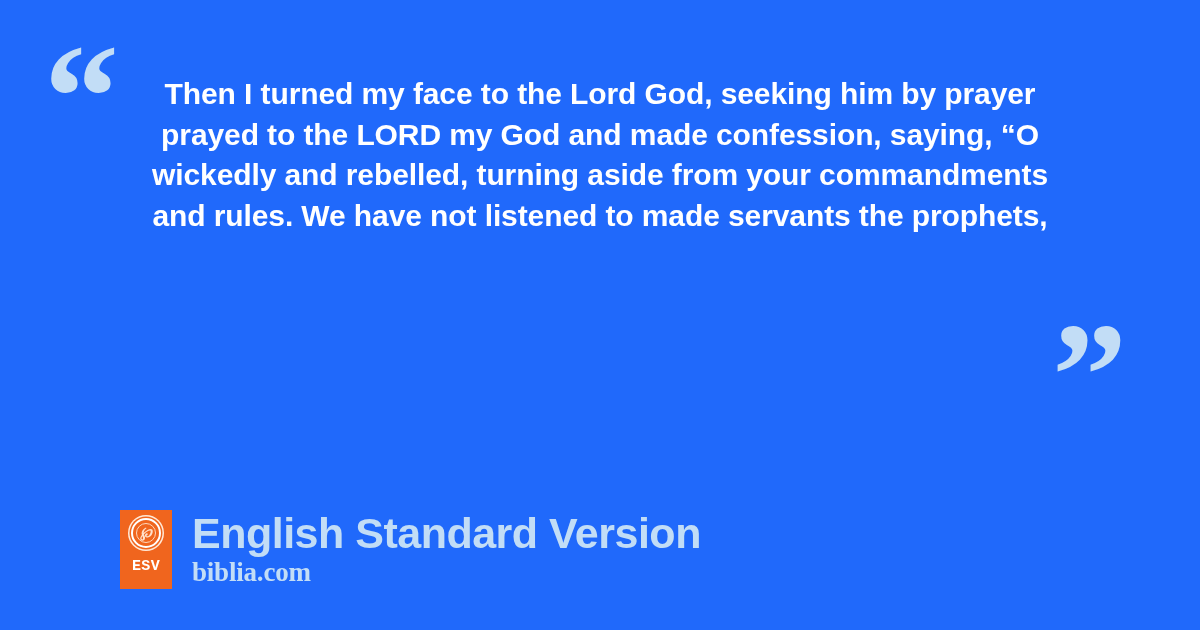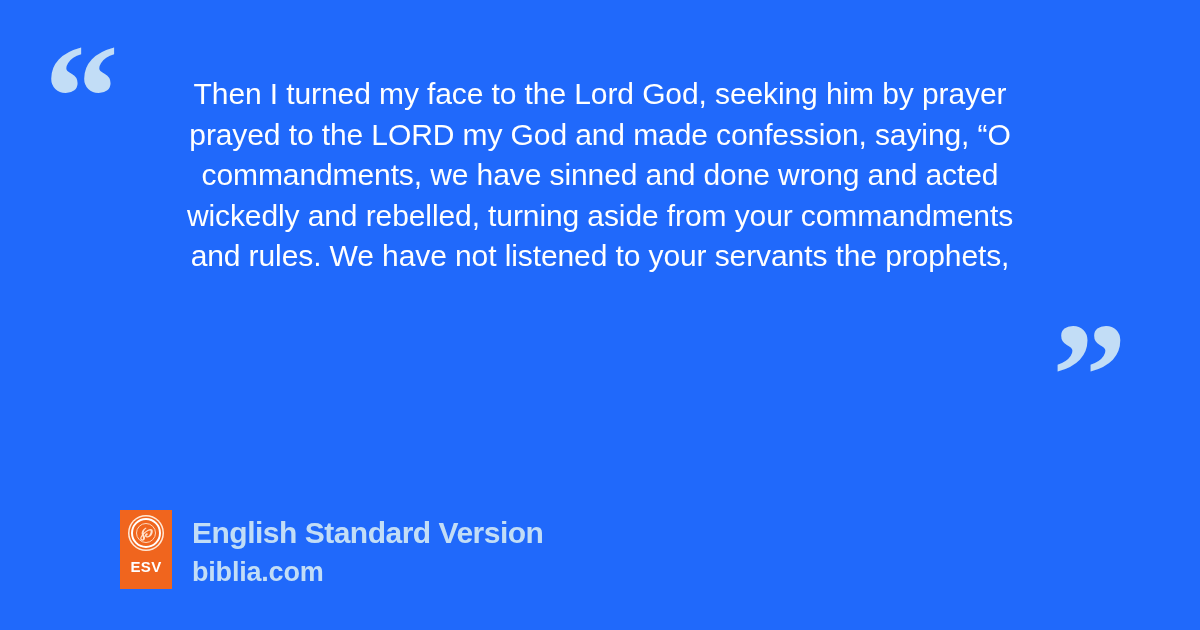--- a/index.html
+++ b/index.html
@@ -45,21 +45,21 @@
     position: absolute;
     left: 118px;
     top: 74px;
     width: 964px;
     text-align: center;
   }
   .quote-line {
     display: block;
     color: #ffffff;
     font-family: "Liberation Sans", sans-serif;
-    font-weight: 400;
+    font-weight: 700;
     font-size: 30px;
     line-height: 40.5px;
     letter-spacing: -0.1px;
     white-space: nowrap;
   }
 
   
   #brand {
     position: absolute;
     left: 120px;
@@ -110,65 +110,64 @@
     font-family: "Liberation Serif", serif;
     font-style: italic;
     font-weight: 700;
     font-size: 14px;
     line-height: 1;
     z-index: 2;
   }
   #esv-abbr {
     margin-top: 11px;
     color: #ffffff;
-    font-family: Liberation Sans, sans-serif;
+    font-family: Liberation Mono, monospace;
     font-weight: 700;
     font-size: 15px;
     line-height: 1;
     letter-spacing: 0.3px;
   }
   #brand-text {
     margin-left: 20px;
     display: flex;
     flex-direction: column;
     justify-content: flex-start;
   }
   #brand-title {
     color: #c2ddf6;
     font-family: "Liberation Sans", sans-serif;
     font-weight: 700;
-    font-size: 30px;
+    font-size: 43px;
     line-height: 46px;
     letter-spacing: -0.5px;
     white-space: nowrap;
   }
   #brand-url {
     margin-top: 1px;
     color: #c2ddf6;
-    font-family: Liberation Sans, sans-serif;
+    font-family: Liberation Serif, serif;
     font-weight: 700;
     font-size: 27px;
     line-height: 30px;
     letter-spacing: -0.2px;
     white-space: nowrap;
   }
 </style>
 </head>
 <body>
 
 <div id="card">
 
   <span id="quote-open" class="quote-mark">“</span>
 
   <div id="quote-block">
     <span class="quote-line">Then I turned my face to the Lord God, seeking him by prayer</span>
     <span class="quote-line">prayed to the LORD my God and made confession, saying, “O</span>
-    <span class="quote-line">commandments, we have sinned and done wrong and acted</span>
     <span class="quote-line">wickedly and rebelled, turning aside from your commandments</span>
-    <span class="quote-line">and rules. We have not listened to your servants the prophets,</span>
+    <span class="quote-line">and rules. We have not listened to made servants the prophets,</span>
   </div>
 
   <span id="quote-close" class="quote-mark">”</span>
 
   <div id="brand">
     <div id="esv-logo">
       <div id="esv-seal">
         <span id="esv-monogram">℘</span>
       </div>
       <div id="esv-abbr">ESV</div>

